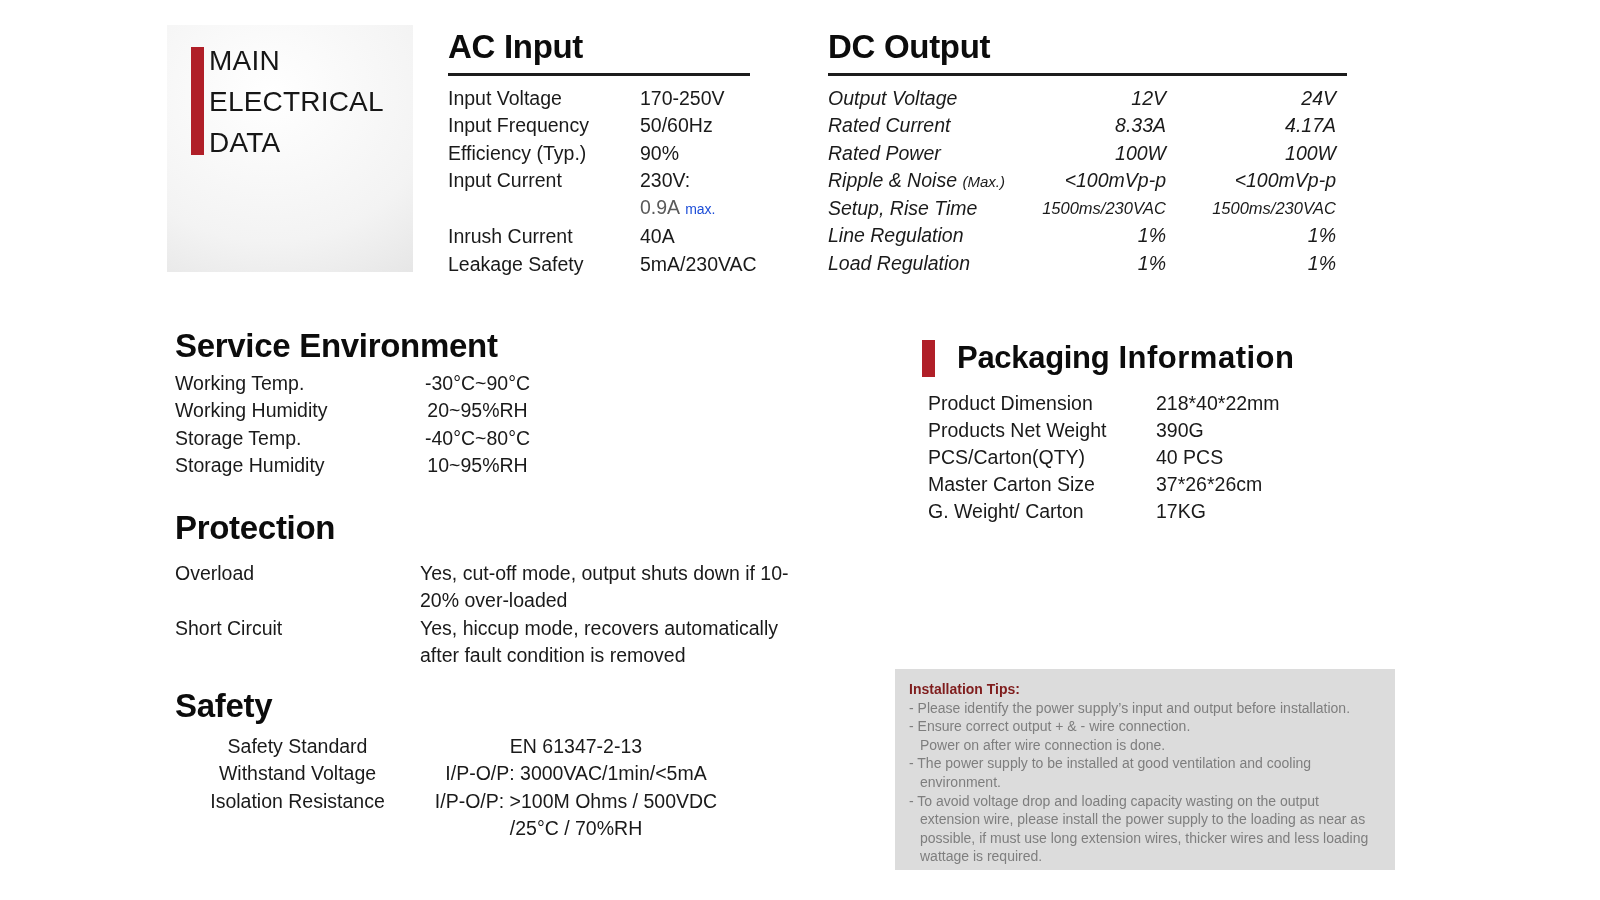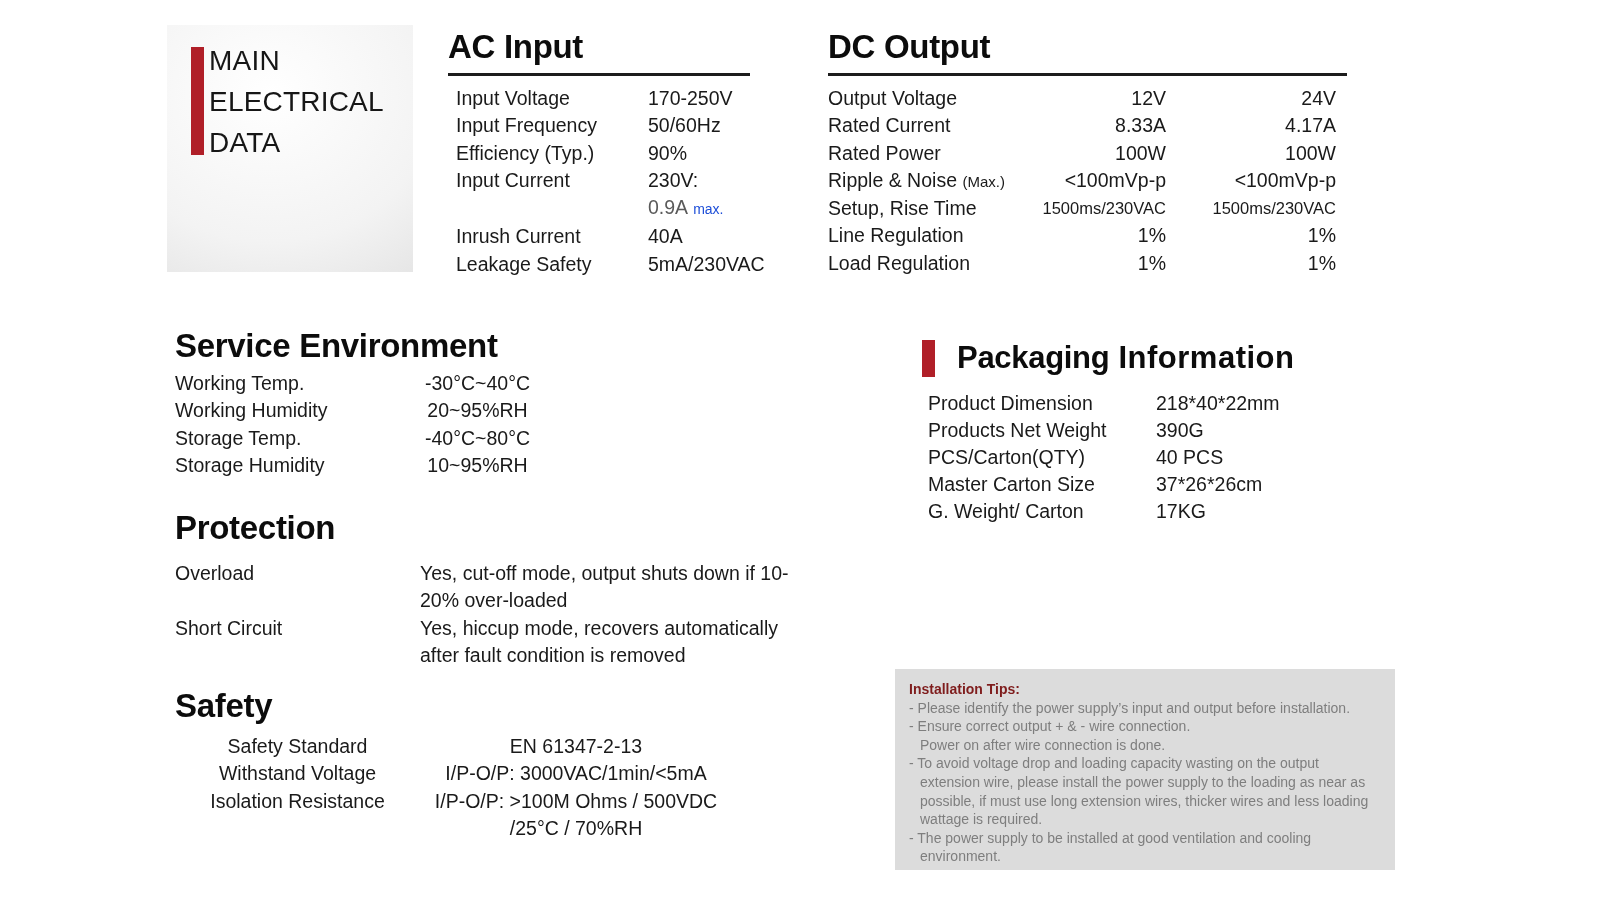--- a/index.html
+++ b/index.html
@@ -15,29 +15,29 @@
 
   
   .sec-title { font-size:33px; font-weight:700; color:#0c0c0c; line-height:40px; letter-spacing:-0.3px; }
   .rule { height:3px; background:#1c1c1c; margin-top:6px; }
   .spec-row { display:flex; font-size:19.5px; line-height:27.3px; }
   .lbl { flex:none; }
   .small-note { font-size:15px;text-align:right; }
 
   
   .sec-ac { position:absolute; left:448px; top:27px; width:302px; }
-  .sec-ac .rows { margin-top:9px;margin-left:8px; }
+  .sec-ac .rows { margin-top:9px; }
   .sec-ac .lbl { width:192px; }
   .val-em { color:#5a5a5a; }
   .val-note { color:#1d4ed8; font-size:14px; margin-left:5px; }
 
   
   .sec-dc { position:absolute; left:828px; top:27px; width:519px; }
   .sec-dc .rows { margin-top:9px; }
-  .dc-row { display:grid; grid-template-columns:186px 152px 170px; font-size:19.5px; line-height:27.3px; }
+  .dc-row { display:grid; grid-template-columns:186px 152px 170px; font-size:19.5px; line-height:27.3px;font-style:italic; }
   .dc-row .v { text-align:right; white-space:nowrap; }
   .dc-row.small-vals .v { font-size:16.5px; }
   .dc-row .lbl { white-space:nowrap; }
 
   
   .sec-env { position:absolute; left:175px; top:325px; width:400px; }
   .sec-env .sec-title { line-height:42px; }
   .sec-env .rows { margin-top:3px; }
   .sec-env .lbl { width:240px; }
   .sec-env .val { width:125px; text-align:center; }
@@ -159,21 +159,21 @@
         <span class="v">1%</span>
       </div>
     </div>
   </div>
 
   <div class="sec-env">
     <div class="sec-title">Service Environment</div>
     <div class="rows">
       <div class="spec-row">
         <span class="lbl">Working Temp.</span>
-        <span class="val">-30°C~40°C</span>
+        <span class="val">-30°C~90°C</span>
       </div>
       <div class="spec-row">
         <span class="lbl">Working Humidity</span>
         <span class="val">20~95%RH</span>
       </div>
       <div class="spec-row">
         <span class="lbl">Storage Temp.</span>
         <span class="val">-40°C~80°C</span>
       </div>
       <div class="spec-row">
@@ -242,17 +242,17 @@
         <span class="val">17KG</span>
       </div>
     </div>
   </div>
 
   <div class="tips-box">
     <div class="tips-title">Installation Tips:</div>
     <div class="tip">- Please identify the power supply’s input and output before installation.</div>
     <div class="tip">- Ensure correct output + &amp; - wire connection.</div>
     <div class="tip cont">Power on after wire connection is done.</div>
+    <div class="tip">- The power supply to be installed at good ventilation and cooling environment.</div>
     <div class="tip">- To avoid voltage drop and loading capacity wasting on the output extension wire, please install the power supply to the loading as near as possible, if must use long extension wires, thicker wires and less loading wattage is required.</div>
-    <div class="tip">- The power supply to be installed at good ventilation and cooling environment.</div>
   </div>
 
 </div>
 
 </body></html>

